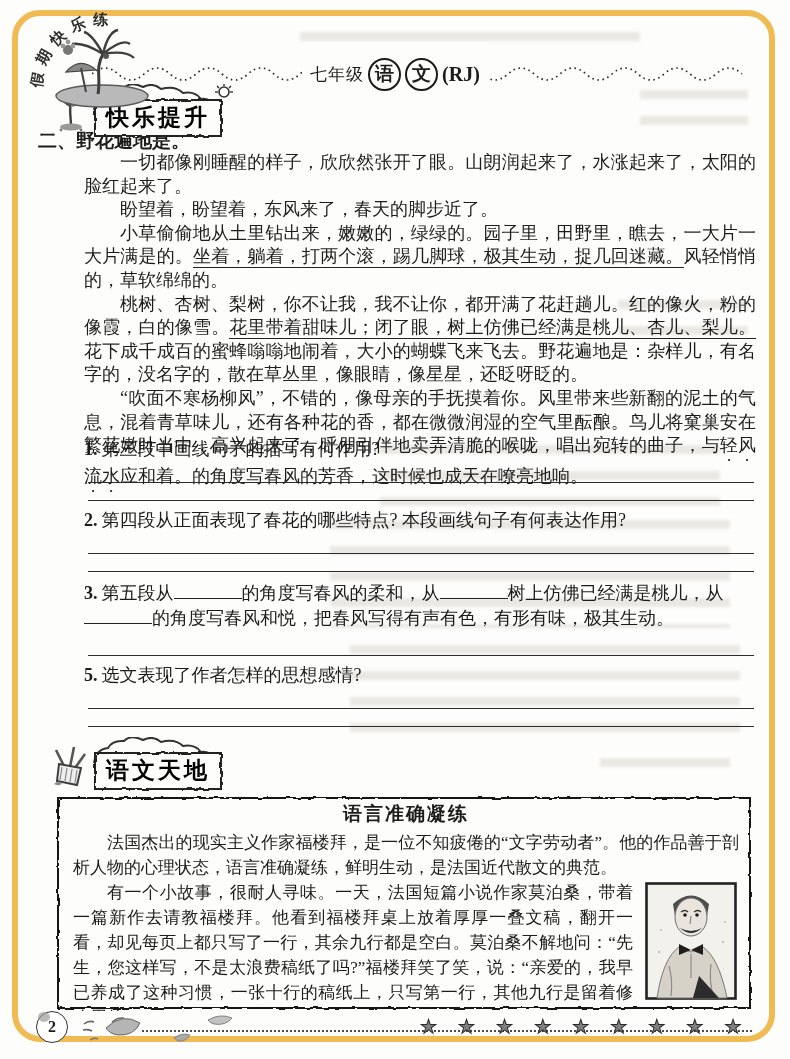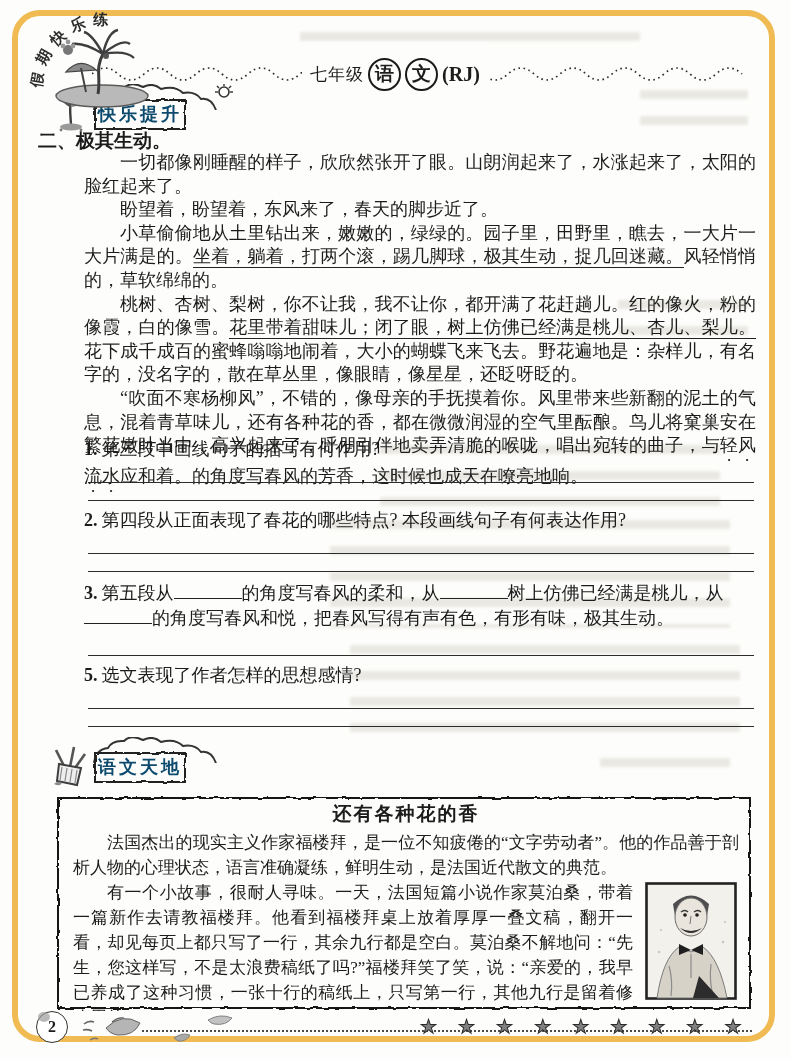--- a/index.html
+++ b/index.html
@@ -15,21 +15,21 @@
   .hdr-grade{font-size:17px;letter-spacing:1px;}
   .circ{display:inline-block;width:29px;height:29px;border:2px solid #1a1a1a;border-radius:50%;
         line-height:27px;text-align:center;font-weight:700;font-size:19px;background:#fdfdfb;}
   .hdr-ed{font-size:20px;font-weight:600;}
   .wave{position:absolute;left:92px;top:62px;z-index:1;}
   
   .badge-wrap{position:absolute;z-index:2;}
   .badge-cloud{position:absolute;left:-4px;top:-15px;z-index:0;}
   .badge{position:relative;z-index:1;display:inline-block;background:#fdfdfb;
          font-family:"Liberation Sans","DejaVu Sans",sans-serif;font-weight:700;
-         font-size:18px;letter-spacing:3px;padding:3px 4px 4px;color:#0c4a6e;}
+         font-size:23px;letter-spacing:3px;padding:3px 12px 4px;color:#000000;}
   .badge::before{content:"";position:absolute;inset:0;border:2.4px solid #202020;filter:url(#rough);}
   .badge-icon{position:absolute;z-index:2;}
   
   .sec-head{position:absolute;left:38px;top:128px;font-size:19px;font-weight:700;
             font-family:"Liberation Sans","DejaVu Sans",sans-serif;}
   
   .passage{position:absolute;left:84px;top:151px;width:672px;font-size:18px;line-height:23.6px;
            text-align:justify;}
   .passage p{margin:0;text-indent:2em;}
   .u{border-bottom:1.6px solid #222;padding-bottom:.5px;}
@@ -136,21 +136,21 @@
         <line x1="134" y1="-1" x2="134" y2="2"></line>
           <line x1="127" y1="2" x2="129" y2="4"></line>
         <line x1="141" y1="2" x2="139" y2="4"></line>
           <line x1="125" y1="8" x2="128" y2="8"></line>
           <line x1="140" y1="8" x2="143" y2="8"></line>
       </g>
     </svg>
     <span class="badge">快乐提升</span>
   </div>
 
-  <div class="sec-head">二、极其生动。</div>
+  <div class="sec-head">二、野花遍地是。</div>
 
   <div class="passage" id="passage">
       <p><span>一切都像刚睡醒的样子，欣欣然张开了眼。山朗润起来了，水涨起来了，太阳的脸红起来了。</span></p>
       <p><span>盼望着，盼望着，东风来了，春天的脚步近了。</span></p>
       <p><span>小草偷偷地从土里钻出来，嫩嫩的，绿绿的。园子里，田野里，瞧去，一大片一大片满是的。</span><span class="u">坐着，躺着，打两个滚，踢几脚球，极其生动，捉几回迷藏。</span><span>风轻悄悄的，草软绵绵的。</span></p>
       <p><span>桃树、杏树、梨树，你不让我，我不让你，都开满了花赶趟儿。红的像火，粉的像霞，白的像雪。</span><span class="u">花里带着甜味儿；闭了眼，树上仿佛已经满是桃儿、杏儿、梨儿。</span><span>花下成千成百的蜜蜂嗡嗡地闹着，大小的蝴蝶飞来飞去。野花遍地是：杂样儿，有名字的，没名字的，散在草丛里，像眼睛，像星星，还眨呀眨的。</span></p>
       <p><span>“吹面不寒杨柳风”，不错的，像母亲的手抚摸着你。风里带来些新翻的泥土的气息，混着青草味儿，还有各种花的香，都在微微润湿的空气里酝酿。鸟儿将窠巢安在繁花嫩叶当中，高兴起来了，呼朋引伴地卖弄清脆的喉咙，唱出宛转的曲子，与</span><span class="d">轻风流水</span><span>应和着。的角度写春风的芳香，这时候也成天在嘹亮地响。</span></p>
     </div>
 
   <div class="questions" id="questions">
@@ -187,21 +187,21 @@
   </svg>
   <div class="badge-wrap" style="left:94px;top:752px">
     <svg class="badge-cloud" width="146" height="26" viewBox="0 0 146 26">
       <path d="M4,26 Q6,12 18,11 Q22,3 34,4 Q41,-3 53,3 Q63,-2 71,5 Q85,1 93,9 Q105,7 111,15 Q121,13 126,26" fill="#fdfdfb" stroke="#333" stroke-width="2"></path>
     </svg>
     <span class="badge">语文天地</span>
   </div>
 
   <div class="story-box">
     <div class="story-border"></div>
-    <h3 class="story-title">还有各种花的香</h3>
+    <h3 class="story-title">语言准确凝练</h3>
     <p class="story-p">法国杰出的现实主义作家福楼拜，是一位不知疲倦的“文字劳动者”。他的作品善于剖析人物的心理状态，语言准确凝练，鲜明生动，是法国近代散文的典范。</p>
     <div class="portrait">
       <svg width="92" height="118" viewBox="0 0 92 118">
         <rect x="1.5" y="1.5" width="89" height="115" fill="#f3f1ec" stroke="#222" stroke-width="2.6"></rect>
         <g opacity=".5" fill="#9a9a9a">
           <circle cx="14" cy="70" r="1.2"></circle>
             <circle cx="22" cy="90" r="1.4"></circle>
             <circle cx="78" cy="60" r="1.2"></circle>
           <circle cx="70" cy="86" r="1.3"></circle>
             <circle cx="16" cy="48" r="1.1"></circle>

